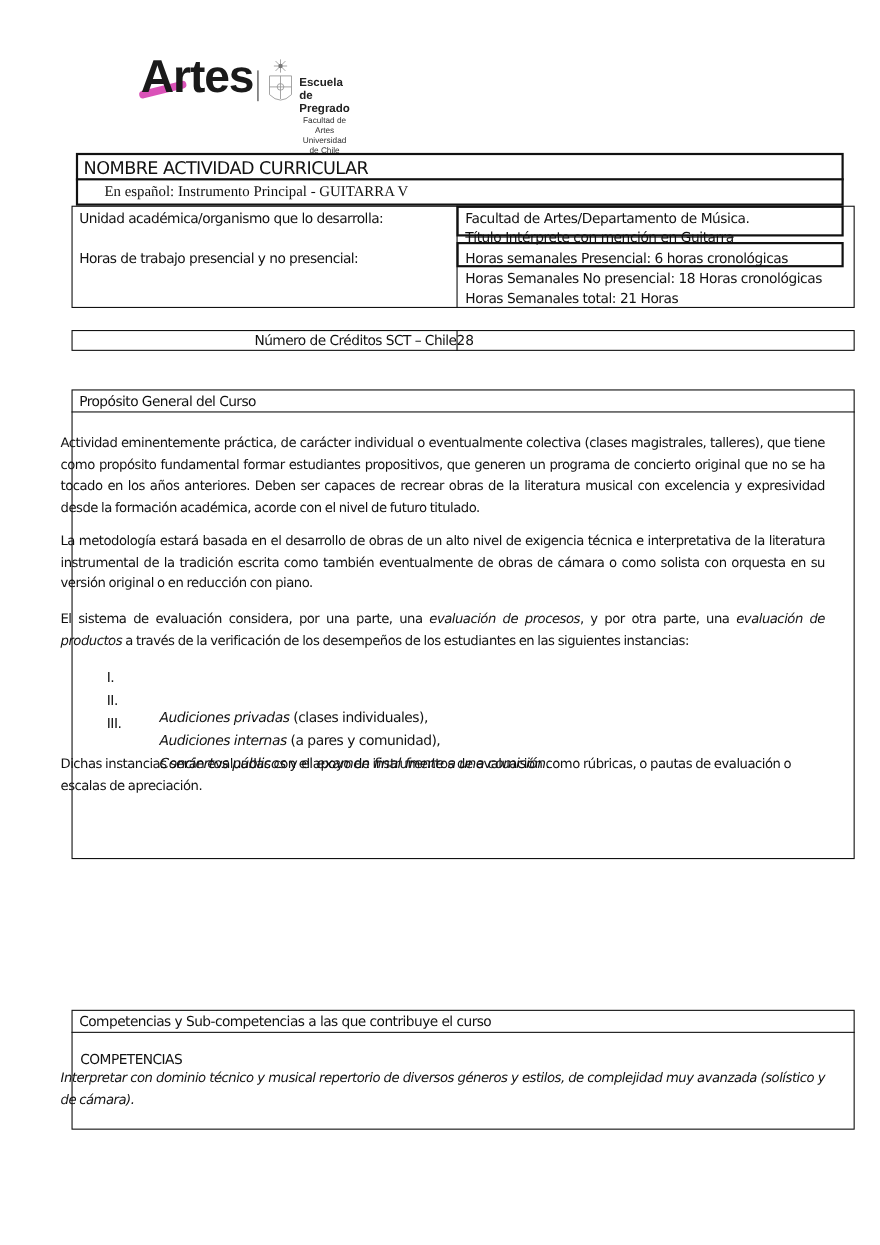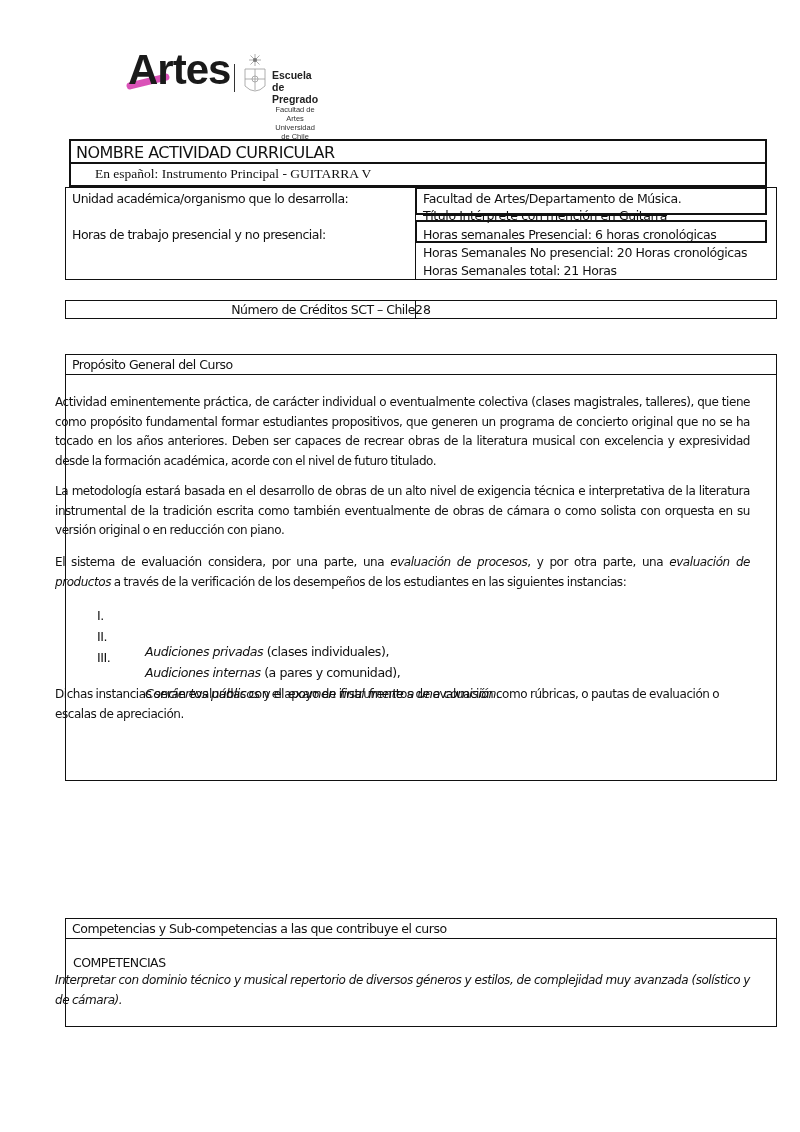--- a/index.html
+++ b/index.html
@@ -67,21 +67,21 @@
 
 <div class="box" style="left:65px; top:187px; width:712px; height:93px;"></div>
 <div class="vline" style="left:415px; top:187px; height:93px;"></div>
 <div class="box" style="left:415px; top:187px; width:352px; height:28px; border-width:2px;"></div>
 <div class="box" style="left:415px; top:220px; width:352px; height:23px; border-width:2px;"></div>
 <span class="txt sans" style="left:72px; top:191px; letter-spacing:-0.5px;">Unidad académica/organismo que lo desarrolla:</span>
 <span class="txt sans" style="left:72px; top:227px; letter-spacing:-0.5px;">Horas de trabajo presencial y no presencial:</span>
 <span class="txt sans" style="left:423px; top:191px; letter-spacing:-0.4px;">Facultad de Artes/Departamento de Música.</span>
 <span class="txt sans" style="left:423px; top:208px; letter-spacing:-0.4px; text-decoration: line-through;">Título Intérprete con mención en Guitarra</span>
 <span class="txt sans" style="left:423px; top:227px; letter-spacing:-0.4px;">Horas semanales Presencial: 6 horas cronológicas</span>
-<span class="txt sans" style="left:423px; top:245px; letter-spacing:-0.4px;">Horas Semanales No presencial: 20 Horas cronológicas</span>
+<span class="txt sans" style="left:423px; top:245px; letter-spacing:-0.4px;">Horas Semanales No presencial: 18 Horas cronológicas</span>
 <span class="txt sans" style="left:423px; top:263px; letter-spacing:-0.4px;">Horas Semanales total: 21 Horas</span>
 
 <div class="box" style="left:65px; top:300px; width:712px; height:19px;"></div>
 <div class="vline" style="left:415px; top:300px; height:19px;"></div>
 <span class="txt sans" style="left:65px; width:350px; top:302px; text-align:right; letter-spacing:-0.5px;">Número de Créditos SCT – Chile</span>
 <span class="txt sans" style="left:415px; width:362px; top:302px; text-align:left;">28</span>
 
 <div class="box" style="left:65px; top:354px; width:712px; height:427px; border-width:1.5px;"></div>
 <div class="hline" style="left:65px; top:374px; width:712px; border-top-width:1.5px;"></div>
 <span class="txt sans" style="left:72px; top:357px; letter-spacing:-0.5px;">Propósito General del Curso</span>

